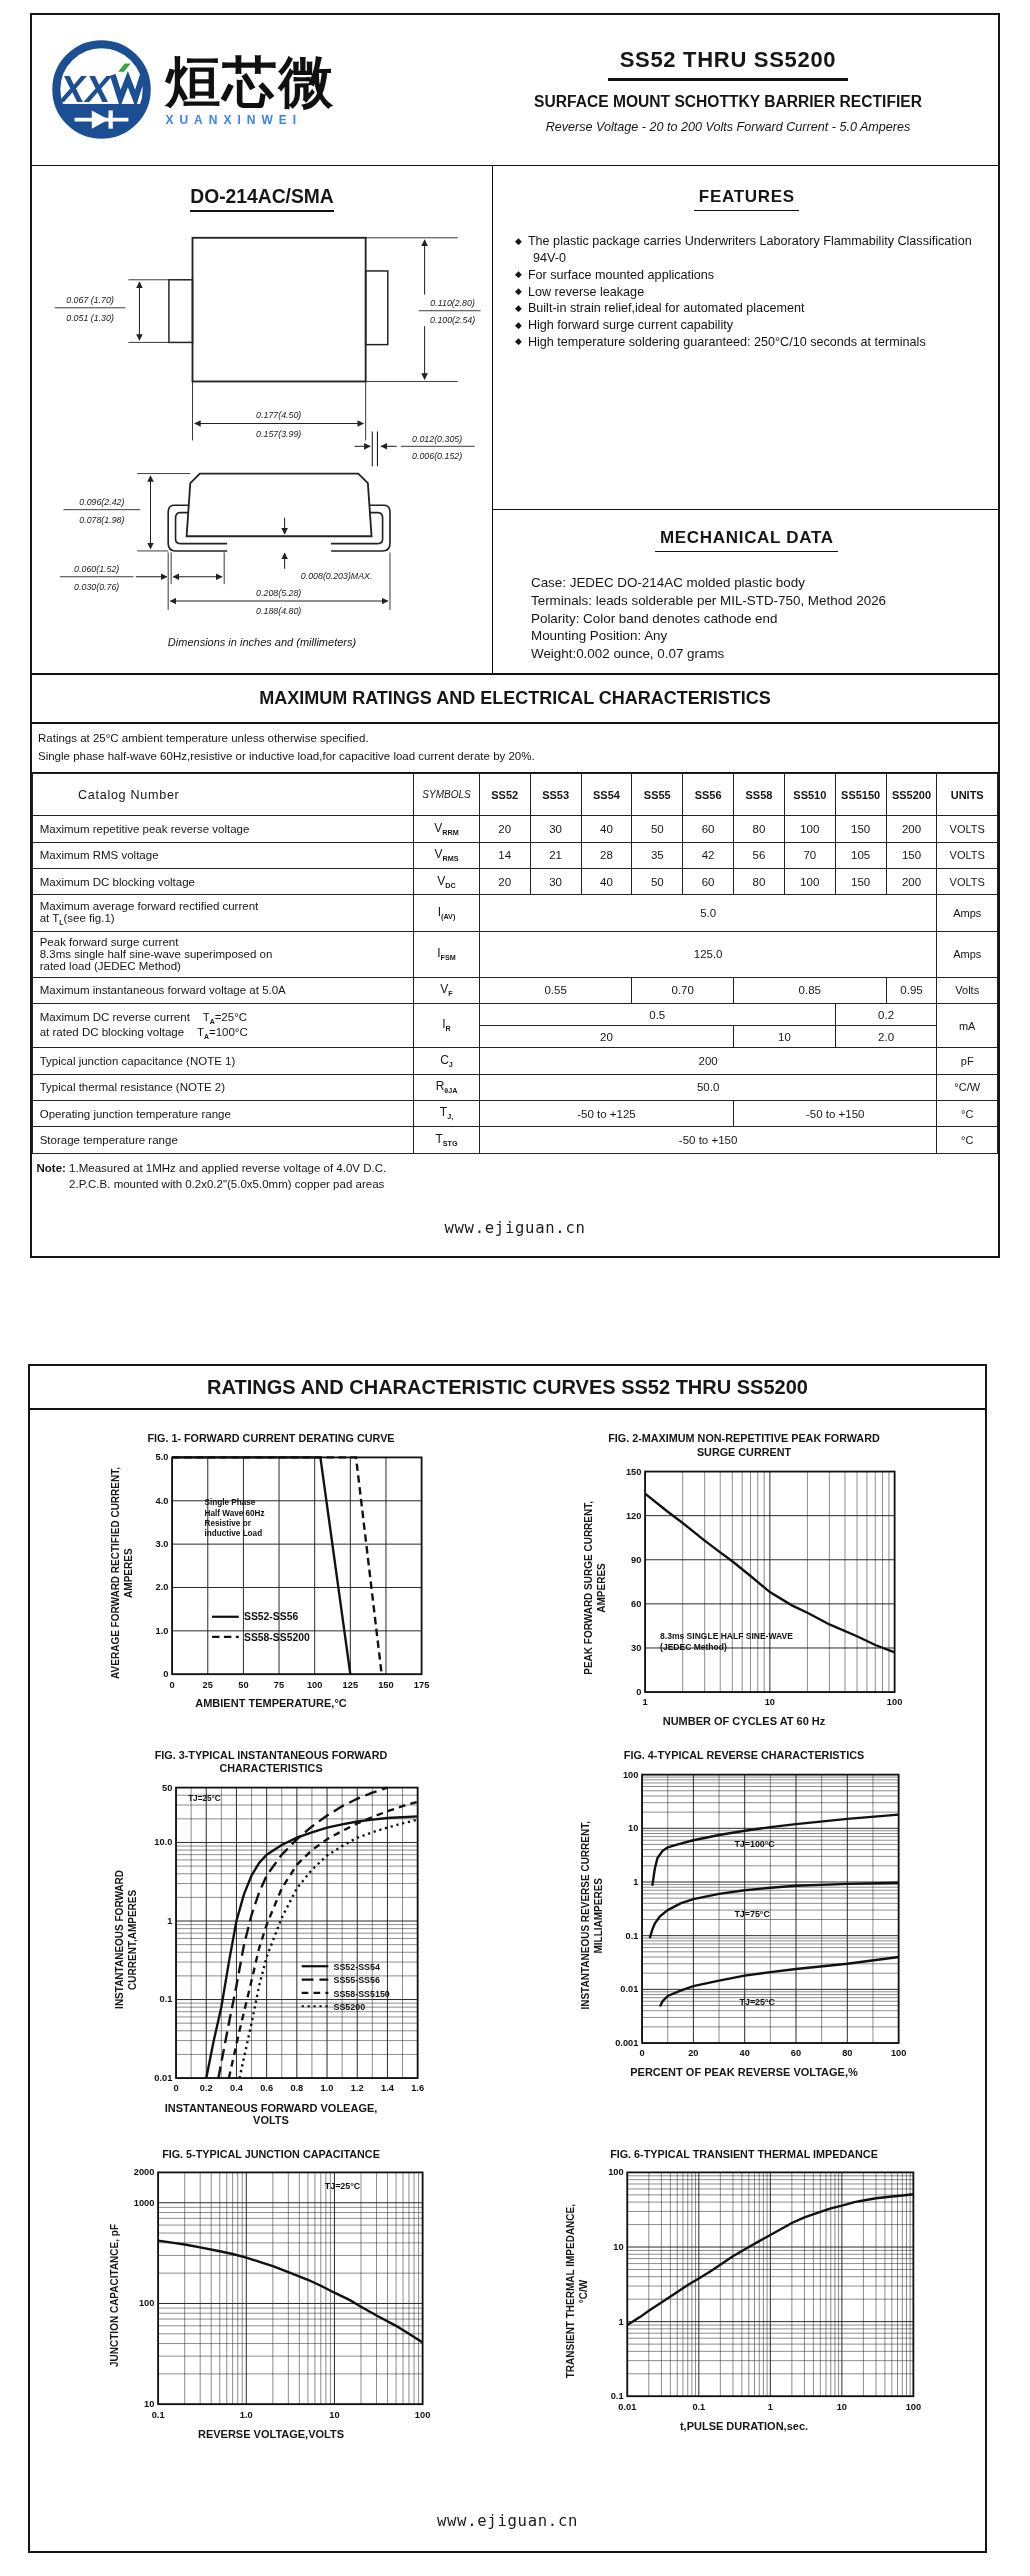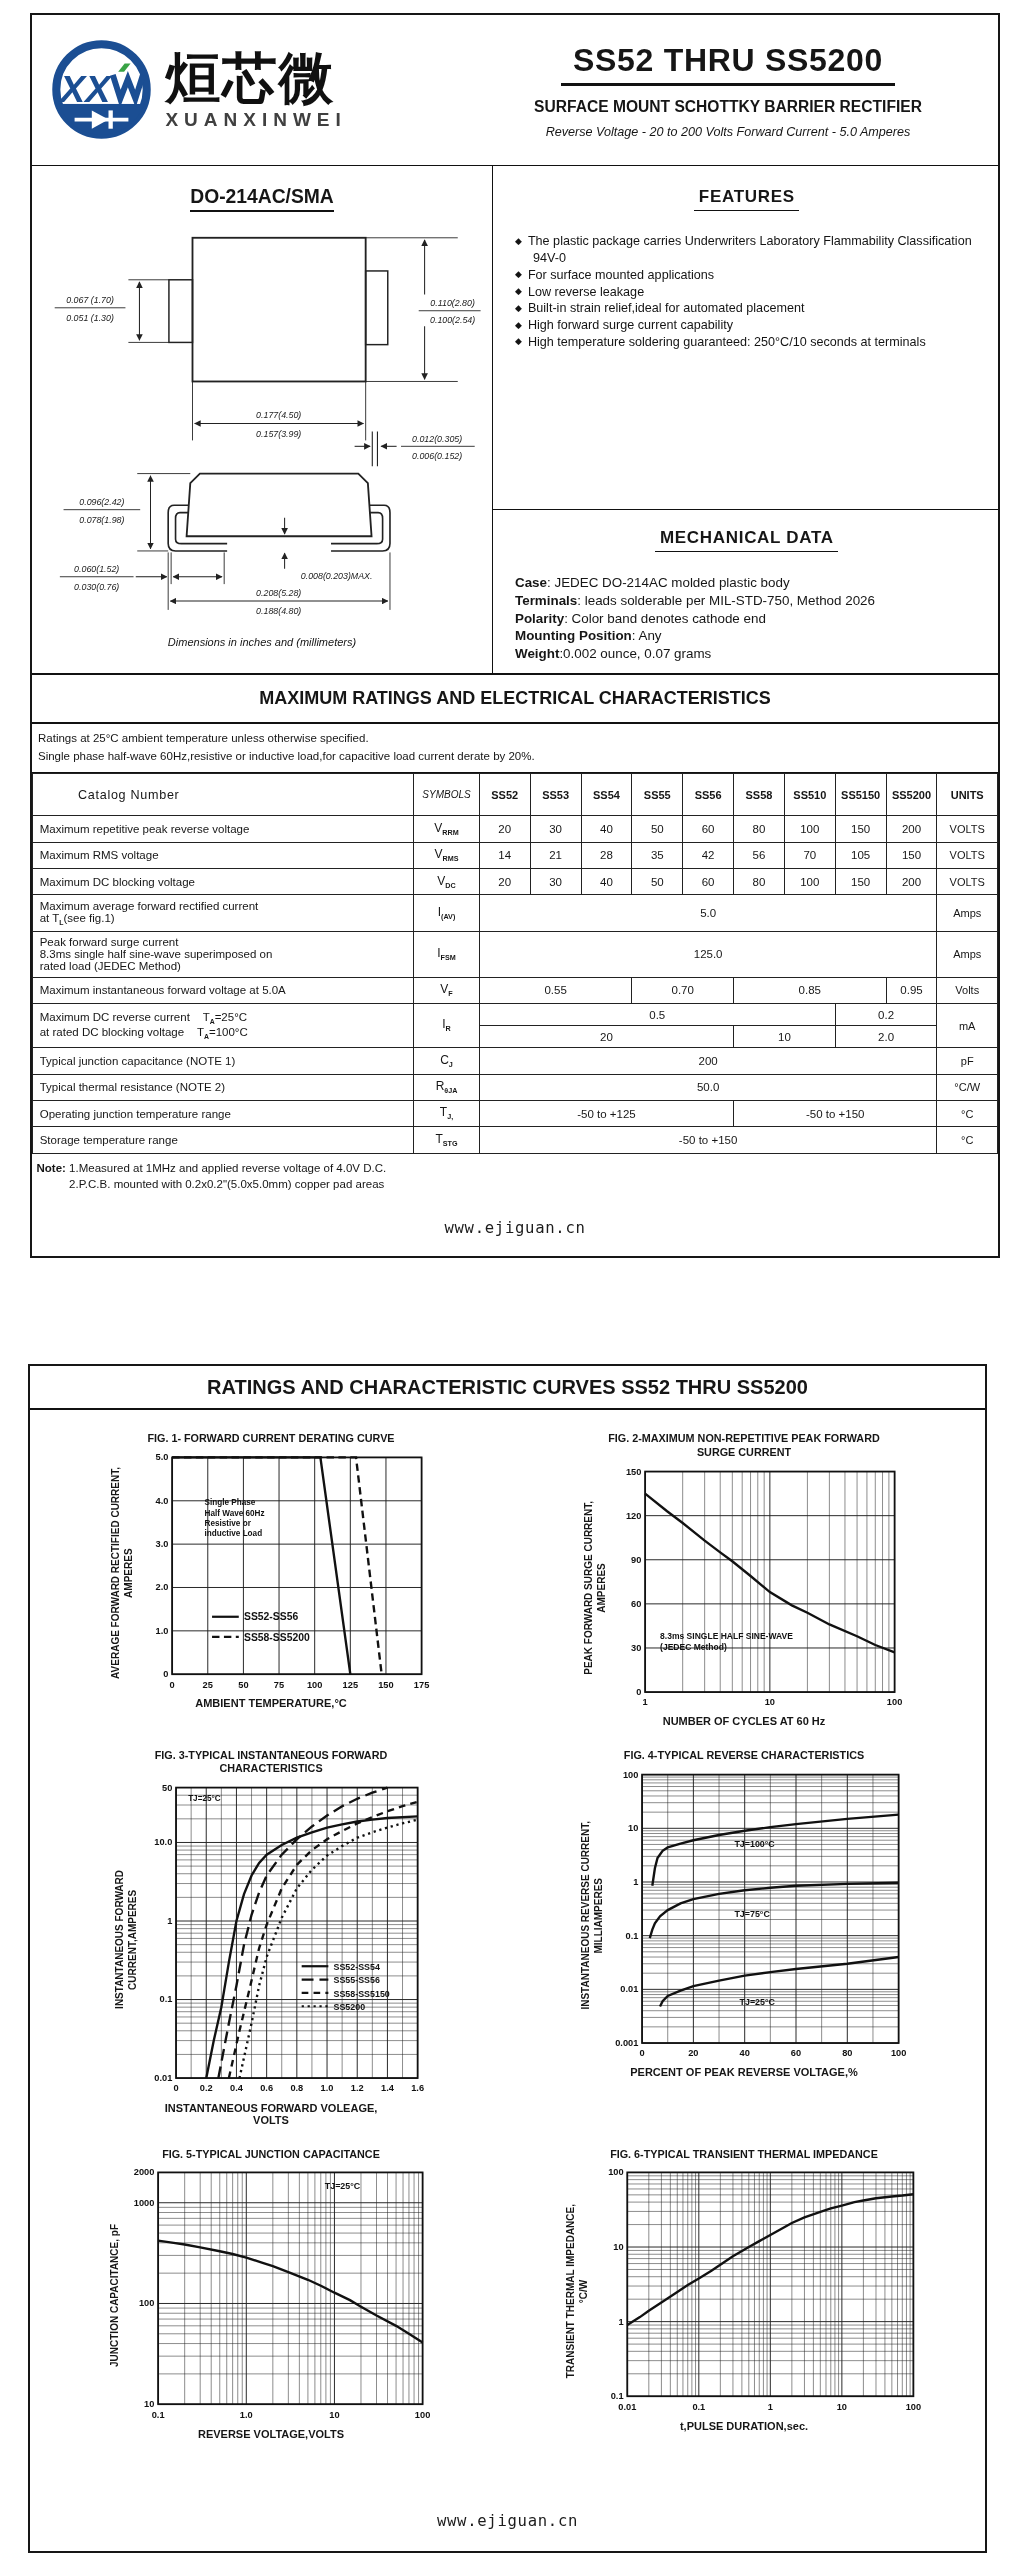--- a/index.html
+++ b/index.html
@@ -9,41 +9,41 @@
     font-family:"Liberation Sans","DejaVu Sans",sans-serif; color:#161616;
   }
   .page  { position:absolute; left:30px;  top:13.4px;   width:970px; height:1245px; border:2.2px solid #161616; display:flex; flex-direction:column; overflow:hidden; background:#fff; }
   .page2 { position:absolute; left:28px;  top:1364px; width:959px; height:1189px; border:2.2px solid #161616; display:flex; flex-direction:column; overflow:hidden; background:#fff; }
 
   
   .hdr { display:flex; align-items:center; height:151px; border-bottom:1.9px solid #111; flex:0 0 auto; }
   .logo-wrap { display:flex; align-items:center; padding-left:13px; width:453px; flex:0 0 auto; }
   .brand-text { margin-left:7.4px; }
   .brand-cn { font-size:55px; font-weight:700; line-height:1.05; letter-spacing:1.5px; color:#101010; }
-  .brand-en { font-size:19px; font-weight:600; letter-spacing:6px; color:#404040; margin-top:1.5px; }
+  .brand-en { font-size:12px; font-weight:600; letter-spacing:6px; color:#3b82f6; margin-top:1.5px; }
   .title-wrap { flex:1; text-align:center; padding-right:27px; }
-  .part-title { display:inline-block; font-size:32px; font-weight:700; border-bottom:3px solid #111; padding:0 12px 4.5px; letter-spacing:0.7px; }
+  .part-title { display:inline-block; font-size:22px; font-weight:700; border-bottom:3px solid #111; padding:0 12px 4.5px; letter-spacing:0.7px; }
   .subtitle { font-size:15.6px; font-weight:700; margin-top:12px; }
   .ratingline { font-size:12.6px; font-style:italic; font-weight:500; margin-top:9px; }
 
   
   .cols { display:flex; height:507px; flex:0 0 auto; }
   .col-left { width:461px; border-right:1.9px solid #111; padding-top:19.3px; text-align:center; flex:0 0 auto; }
   .pkg-title { display:inline-block; font-size:19.3px; font-weight:700; border-bottom:2.2px solid #111; padding-bottom:2.2px; }
   .pkg-caption { font-size:11px; font-style:italic; margin-top:1.5px; }
   .col-right { flex:1; }
   .features { min-height:344px; border-bottom:1.9px solid #111; padding:21px 19.3px 0 22px; }
   .sec-title-box { text-align:center; margin-bottom:22px; }
   .sec-title { display:inline-block; font-size:17px; font-weight:700; border-bottom:1.9px solid #111; padding:0 4.5px 3px; letter-spacing:0.7px; }
   .feat-list { list-style:none; }
   .feat-list li { font-size:12.6px; line-height:1.33; padding-left:18px; text-indent:-18px; color:#141414; }
   .bullet { font-size:9px; margin-right:6px; vertical-align:1.5px; }
   .mech { padding:18px 19.3px 0 22px; }
   .mech-lines { font-size:13.4px; line-height:1.32; }
-  .mech-lines b { font-weight:700; }
+  .mech-lines b { font-weight:400;margin-left:16px; }
 
   
   .banner { border-top:2.2px solid #111; border-bottom:2.2px solid #111; text-align:center; font-size:18px; font-weight:700; padding:13px 0; flex:0 0 auto; }
   .conds { font-size:11.5px; line-height:1.5; padding:6px 4.5px 7.4px 6px; border-bottom:1.9px solid #111; flex:0 0 auto; }
 
   table.ratings { width:100%; border-collapse:collapse; flex:0 0 auto; }
   table.ratings td { border:1.1px solid #222; text-align:center; font-size:11.5px; padding:4.5px 2.2px; }
   table.ratings td.lbl { text-align:left; padding-left:6.7px; font-size:11.5px; }
   table.ratings td.corner { font-size:12.6px; padding-left:45px; letter-spacing:0.7px; }
   table.ratings .head-row td { height:42px; }

